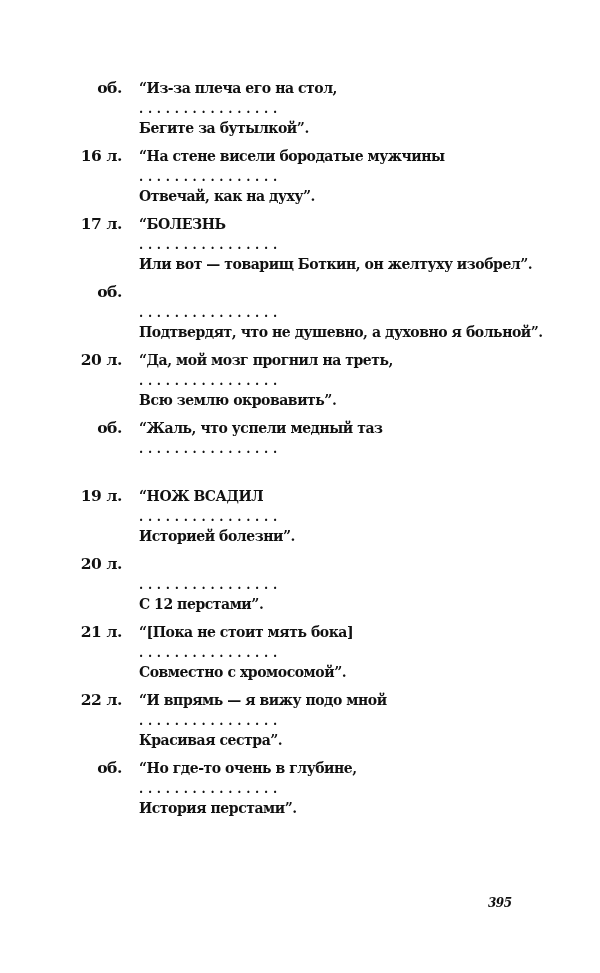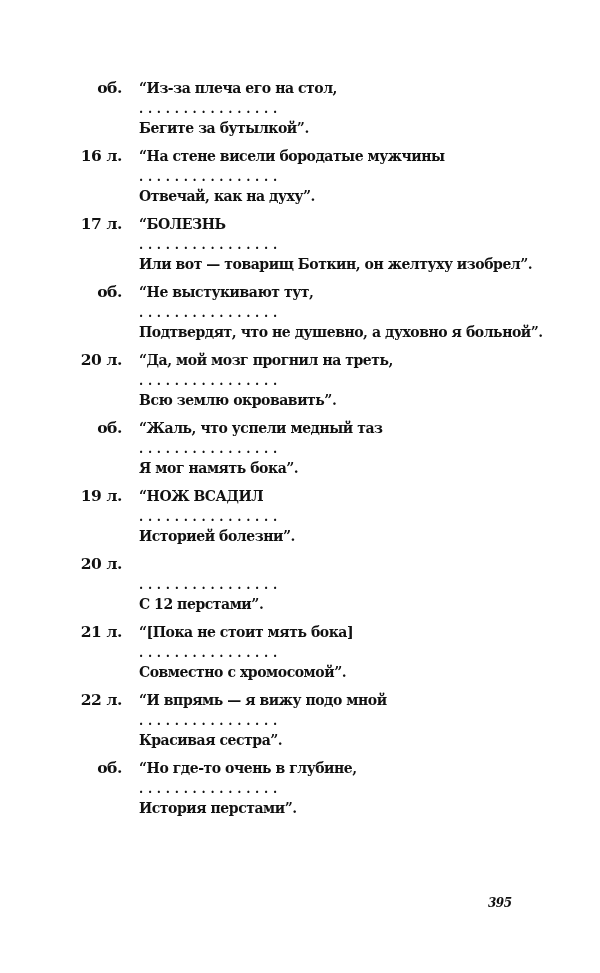--- a/index.html
+++ b/index.html
@@ -51,37 +51,35 @@
 
   <div class="entry" style="top:216px">
     <span class="label">17 л.</span>
     <span class="line first">“БОЛЕЗНЬ</span>
     <span class="dots">................</span>
     <span class="line last">Или вот — товарищ Боткин, он желтуху изобрел”.</span>
   </div>
 
   <div class="entry" style="top:284px">
     <span class="label">об.</span>
-    <span class="line first">“Не выстукивают тут,</span>
     <span class="dots">................</span>
     <span class="line last">Подтвердят, что не душевно, а духовно я больной”.</span>
   </div>
 
   <div class="entry" style="top:352px">
     <span class="label">20 л.</span>
     <span class="line first">“Да, мой мозг прогнил на треть,</span>
     <span class="dots">................</span>
     <span class="line last">Всю землю окровавить”.</span>
   </div>
 
   <div class="entry" style="top:420px">
     <span class="label">об.</span>
     <span class="line first">“Жаль, что успели медный таз</span>
     <span class="dots">................</span>
-    <span class="line last">Я мог намять бока”.</span>
   </div>
 
   <div class="entry" style="top:488px">
     <span class="label">19 л.</span>
     <span class="line first">“НОЖ ВСАДИЛ</span>
     <span class="dots">................</span>
     <span class="line last">Историей болезни”.</span>
   </div>
 
   <div class="entry" style="top:556px">

